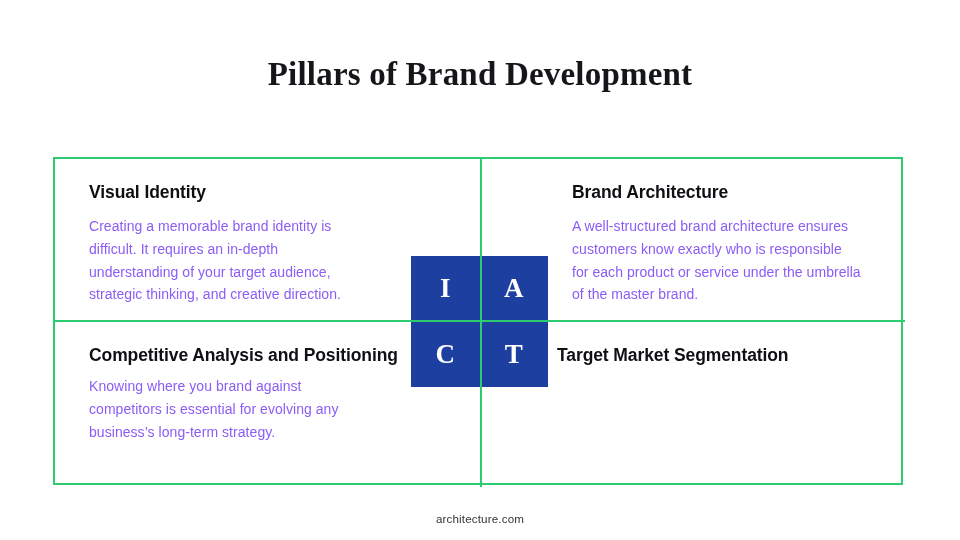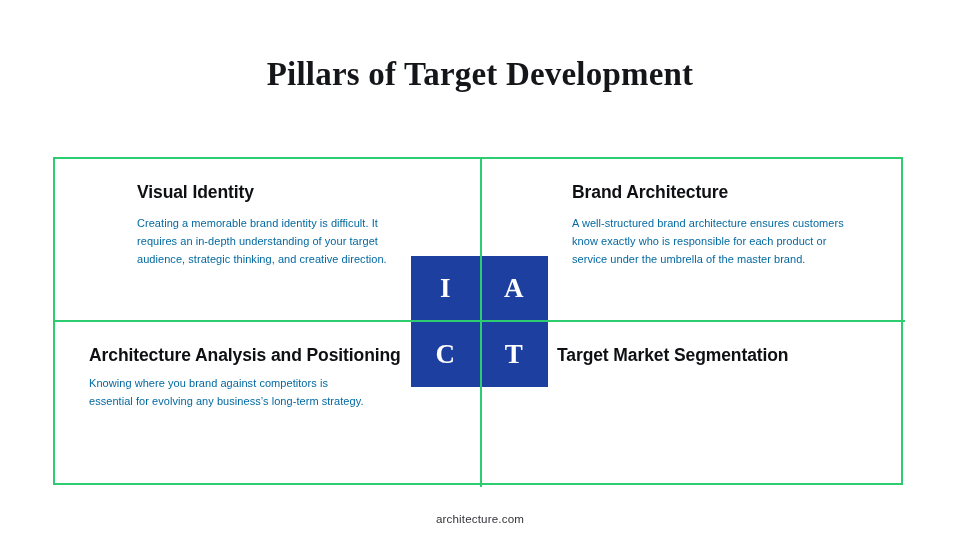--- a/index.html
+++ b/index.html
@@ -66,40 +66,40 @@
     background: #2ecc71;
     z-index: 6;
   }
 
   
   .quad {
     position: absolute;
     box-sizing: border-box;
     z-index: 2;
   }
-  .quad.tl { left: 0;     top: 0;     width: 425px; height: 161px; padding: 22px 40px 0 34px; margin-left: 48px; }
+  .quad.tl { left: 0;     top: 0;     width: 425px; height: 161px; padding: 22px 40px 0 34px; }
   .quad.tr { left: 427px; top: 0;     width: 423px; height: 189px; padding: 22px 30px 0 90px; }
   .quad.bl { left: 0;     top: 163px; width: 425px; height: 165px; padding: 22px 40px 0 34px; }
   .quad.br { left: 427px; top: 163px; width: 423px; height: 165px; padding: 22px 30px 0 75px; }
 
   .quad h3 {
     margin: 0 0 8px 0;
     font-size: 17.5px;
     font-weight: 700;
     color: #0f1014;
     line-height: 1.33;
     letter-spacing: -0.1px;
   }
   .quad.tl h3, .quad.tr h3 { margin-bottom: 11px; }
 
   .quad p {
     margin: 0;
-    font-size: 11px;
+    font-size: 14px;
     font-weight: 400;
-    color: #0369a1;
+    color: #8b5cf6;
     line-height: 1.62;
     letter-spacing: 0.05px;
   }
 
   
   .quad.tr p, .quad.br p { max-width: 290px; }
   .quad.tl p, .quad.bl p { max-width: 280px; }
 
   
   .center-block {
@@ -135,36 +135,36 @@
     font-size: 11.6px;
     color: #33353a;
     letter-spacing: 0.15px;
   }
 </style>
 </head>
 <body>
 
 <div class="slide">
 
-  <div class="title">Pillars of Target Development</div>
+  <div class="title">Pillars of Brand Development</div>
 
   <div class="matrix">
 
     <div class="quad tl">
       <h3>Visual Identity</h3>
       <p>Creating a memorable brand identity is difficult. It requires an in-depth understanding of your target audience, strategic thinking, and creative direction.</p>
     </div>
 
     <div class="quad tr">
       <h3>Brand Architecture</h3>
       <p>A well-structured brand architecture ensures customers know exactly who is responsible for each product or service under the umbrella of the master brand.</p>
     </div>
 
     <div class="quad bl">
-      <h3>Architecture Analysis and Positioning</h3>
+      <h3>Competitive Analysis and Positioning</h3>
       <p>Knowing where you brand against competitors is essential for evolving any business’s long-term strategy.</p>
     </div>
 
     <div class="quad br">
       <h3>Target Market Segmentation</h3>
     </div>
 
     <div class="divider-v"></div>
     <div class="divider-h"></div>
   </div>

